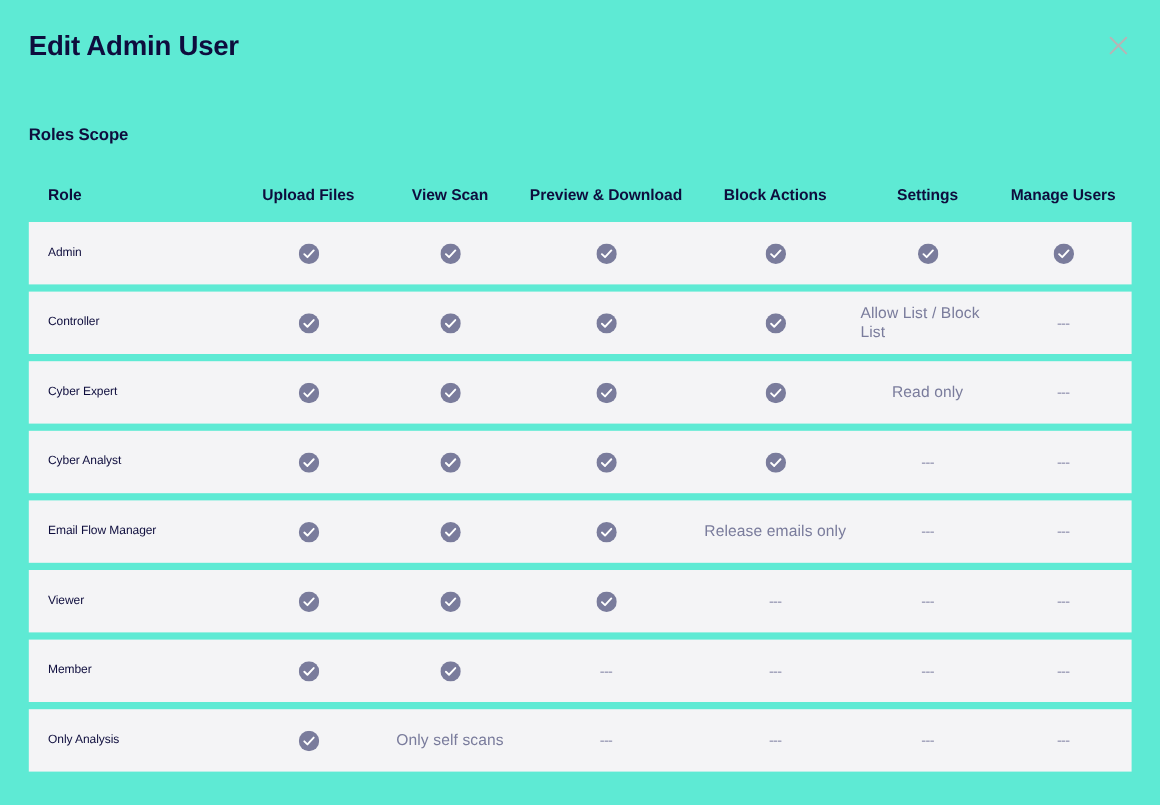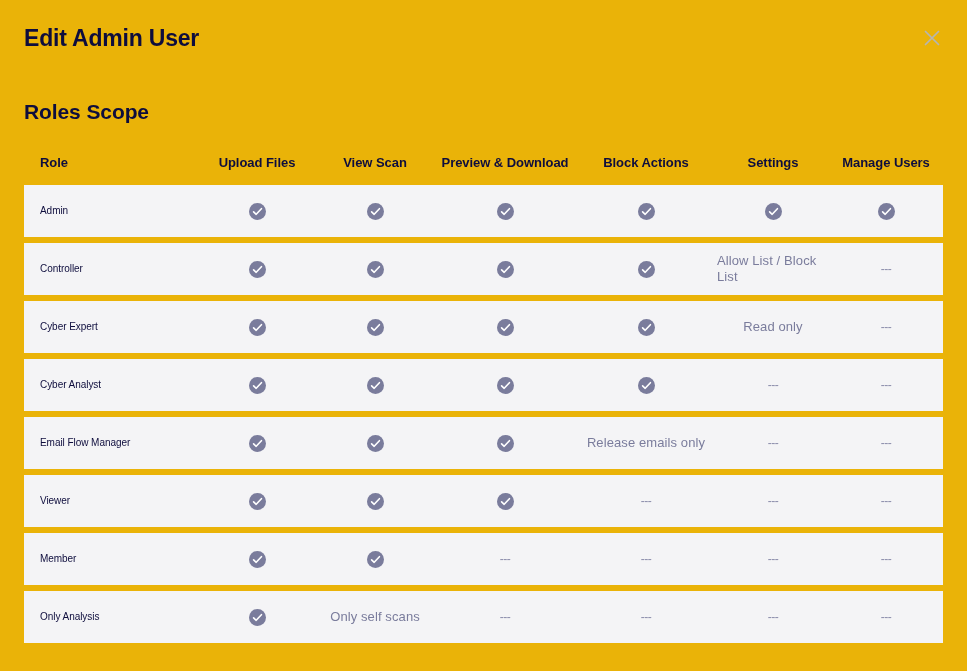--- a/index.html
+++ b/index.html
@@ -14,21 +14,21 @@
   }
   body {
     font-family: "Liberation Sans", sans-serif;
     -webkit-font-smoothing: antialiased;
   }
 
   .modal {
     position: relative;
     width: 967px;
     height: 671px;
-    background: #eab308;
+    background: #5eead4;
     overflow: hidden;
   }
 
   
   .modal-header {
     position: relative;
     padding: 22px 24px 0 24px;
     height: 72px;
   }
   .modal-title {
@@ -52,21 +52,21 @@
     background: none;
     border: none;
     padding: 0;
   }
   .close-button svg { display: block; }
 
   
   .section-title {
     margin: 0;
     padding: 28px 24px 0 24px;
-    font-size: 21px;
+    font-size: 14px;
     font-weight: 700;
     letter-spacing: -0.1px;
     color: #0e0d3d;
     line-height: 24px;
   }
 
   
   .roles-table {
     margin-top: 22px;
     padding: 0 24px;

